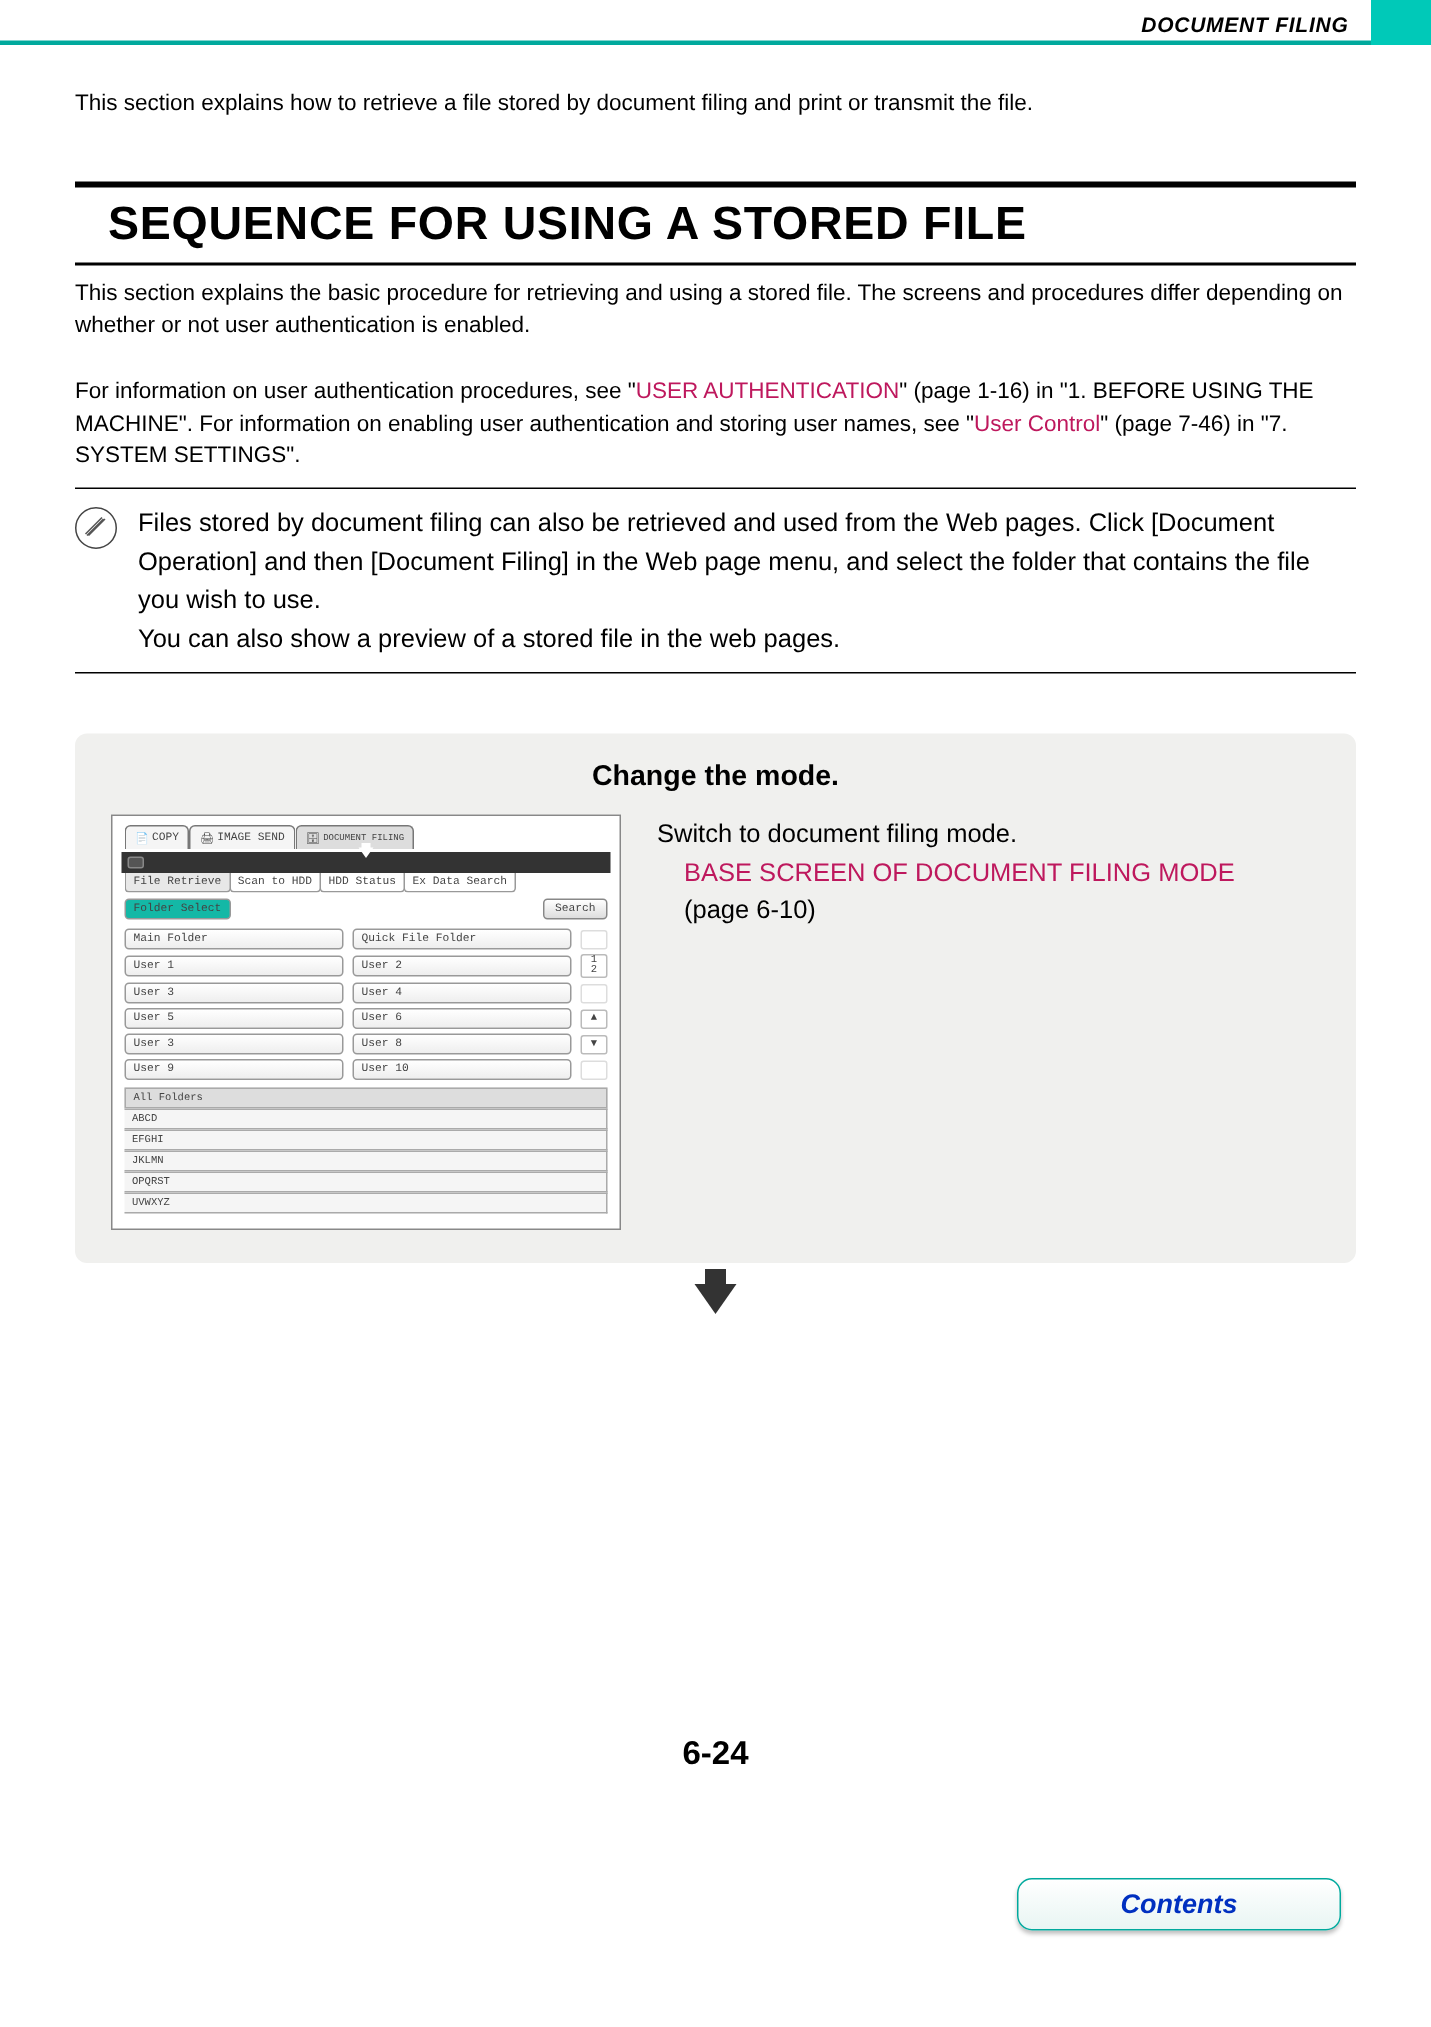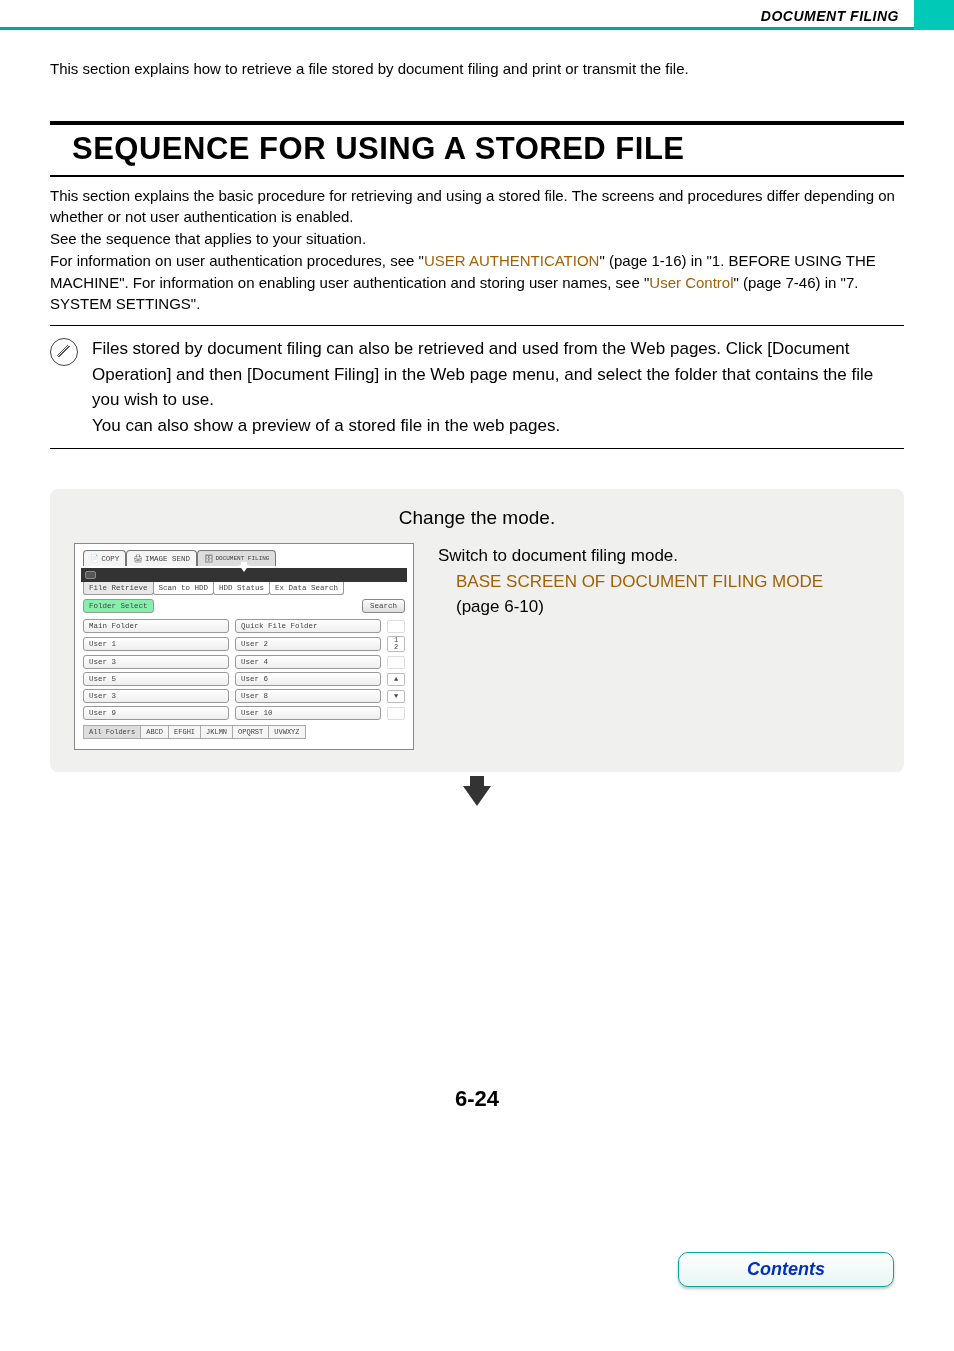--- a/index.html
+++ b/index.html
@@ -61,21 +61,21 @@
     padding: 6px 22px 8px;
     font-size: 31px;
     font-weight: bold;
     letter-spacing: 0.5px;
   }
   .body-text {
     margin-top: 8px;
     font-size: 15px;
     line-height: 1.45;
   }
-  .link { color: #a16207; }
+  .link { color: #be185d; }
   .note-box {
     margin-top: 10px;
     border-top: 1px solid #000;
     border-bottom: 1px solid #000;
     padding: 10px 4px 10px 0;
     display: flex;
     gap: 14px;
     align-items: flex-start;
     font-size: 17px;
     line-height: 1.5;
@@ -89,21 +89,21 @@
     margin-top: 2px;
   }
   .step-container {
     margin-top: 40px;
     background: #f0f0ee;
     border-radius: 8px;
     padding: 18px 24px 22px;
   }
   .step-title {
     text-align: center;
-    font-weight: normal;
+    font-weight: bold;
     font-size: 19px;
     margin-bottom: 14px;
   }
   .step-flex { display:flex; gap: 24px; align-items:flex-start; }
   .screen {
     background: #fff;
     border: 1px solid #888;
     width: 340px;
     padding: 6px 8px 10px;
     font-family: "Courier New", monospace;
@@ -132,27 +132,27 @@
     width:0;height:0;border-left:5px solid transparent;border-right:5px solid transparent;border-top:7px solid #fff;
   }
   .pointer::after{content:"";position:absolute;left:-3px;top:-10px;width:6px;height:6px;background:#fff;}
   .subtabs { display:flex; margin-top:0;align-items:flex-end;}
   .subtabs .st {
     border:1px solid #999; padding:2px 5px; background:#fff; border-radius:0 0 3px 3px; border-top:none;
   }
   .subtabs .st:not(:first-child){margin-left:-1px;}
   .subtabs .st.sel{background:#e8e8e8;}
   .row { display:flex; justify-content:space-between; align-items:center; margin-top:4px;}
-  .tag { border:1px solid #999; border-radius:3px; padding:2px 5px; background:#86efac;}
+  .tag { border:1px solid #999; border-radius:3px; padding:2px 5px; background:#14b8a6;}
   .btn { border:1px solid #888; border-radius:3px; padding:2px 7px; background:linear-gradient(#fff,#ddd);}
   .folders { display:grid; grid-template-columns: 1fr 1fr 18px; gap:3px 6px; margin-top:6px; align-items:center;}
   .fbtn { border:1px solid #999; border-radius:3px; padding:2px 5px; background:linear-gradient(#fff,#eee); }
   .sidecell{ font-size:7px; text-align:center; border:1px solid #bbb; border-radius:2px; height:13px; line-height:11px;}
   .sidecell.blank{border-color:#ddd;}
-  .alpha { display:flex; margin-top:5px;}
+  .alpha { display:flex; margin-top:5px;flex-direction:column;}
   .alpha .a {border:1px solid #aaa; padding:2px 5px; background:#f5f5f5; font-size:7px;}
   .alpha .a:not(:first-child){border-left:none;}
   .alpha .a.sel{background:#ddd;}
   .step-desc { font-size: 17px; line-height:1.5; flex:1;}
   .step-desc .sub { margin-left:18px;}
   .down-arrow {
     margin: 14px auto 0; width:0;height:0;
     border-left:14px solid transparent; border-right:14px solid transparent; border-top:20px solid #333;
     position:relative;
   }
@@ -183,21 +183,21 @@
 </div>
 
 <div class="page">
 
   <div class="intro">This section explains how to retrieve a file stored by document filing and print or transmit the file.</div>
 
   <div class="section-title">SEQUENCE FOR USING A STORED FILE</div>
 
   <div class="body-text">
     <span>This section explains the basic procedure for retrieving and using a stored file. The screens and procedures differ depending on whether or not user authentication is enabled.</span><br>
-    <span>See the sequence that applies to your situation.</span><br>
+    <br>
     <span>For information on user authentication procedures, see "</span><span class="link">USER AUTHENTICATION</span><span>" (page 1-16) in "1. BEFORE USING THE MACHINE". For information on enabling user authentication and storing user names, see "</span><span class="link">User Control</span><span>" (page 7-46) in "7. SYSTEM SETTINGS".</span>
   </div>
 
   <div class="note-box">
     <div class="note-icon">
       <svg width="16" height="16" viewBox="0 0 16 16">
           <path d="M2 13 L13 2 M3 13 L14 2 M1 12 L12 1" stroke="#555" stroke-width="1" fill="none"></path>
         </svg>
     </div>
     <div style="white-space:pre-line">Files stored by document filing can also be retrieved and used from the Web pages. Click [Document Operation] and then [Document Filing] in the Web page menu, and select the folder that contains the file you wish to use.

